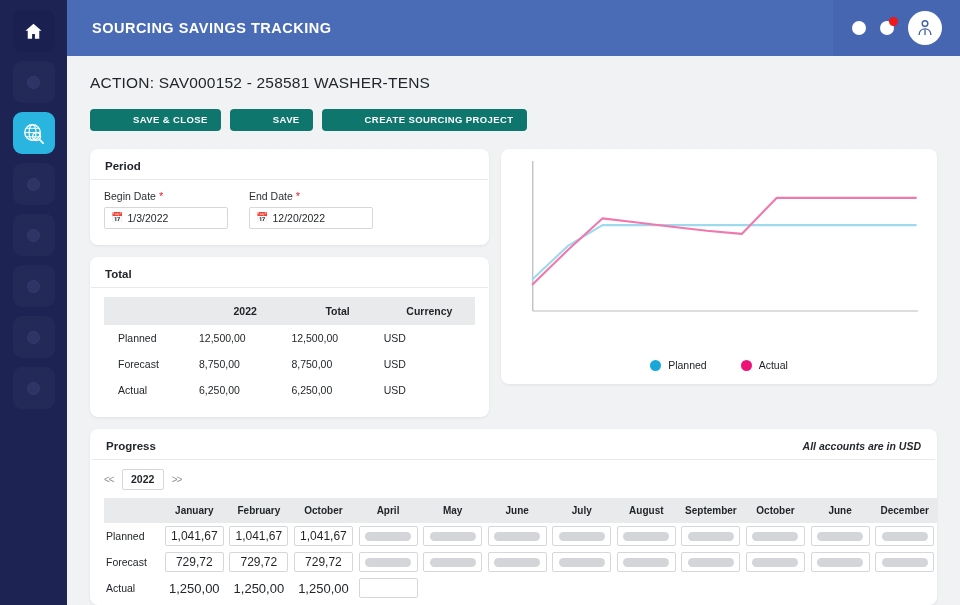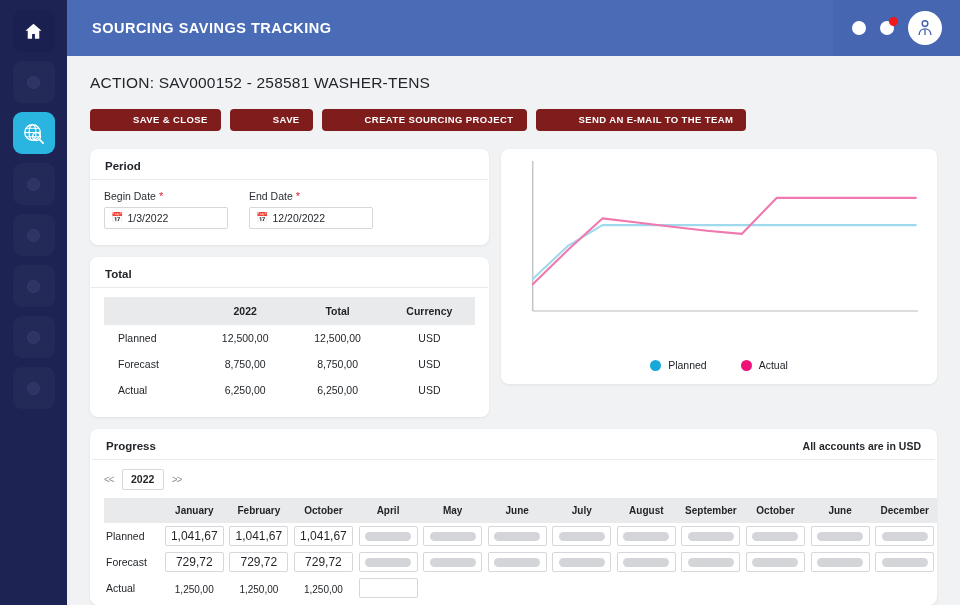--- a/index.html
+++ b/index.html
@@ -88,21 +88,21 @@
   .btnrow { display: flex; gap: 9px; padding: 17px 0 0 23px; }
   .btn {
     border: none; border-radius: 4px;
     color: #fff; font-weight: bold; font-size: 9.5px;
     letter-spacing: 0.4px;
     padding: 0 13px; height: 22px; line-height: 22px;
     cursor: pointer;
     font-family: "Liberation Sans", sans-serif;
     white-space: nowrap;
   }
-  .btn.blue { background: #7f1d1d; padding-left: 43px; }
+  .btn.blue { background: #0f766e; padding-left: 43px; }
   .btn.green { background: #18a64a; }
 
   
   .cards { display: flex; gap: 12px; padding: 18px 23px 0 23px; align-items: flex-start; }
   .col-left { width: 399px; flex: 0 0 399px; display: flex; flex-direction: column; gap: 12px; }
   .col-right { flex: 1; }
 
   .card {
     background: #ffffff; border-radius: 8px;
     box-shadow: 0 1px 3px rgba(0,0,0,0.07);
@@ -113,21 +113,21 @@
     border-bottom: 1px solid #e8e9eb;
     margin: 0 1px;
   }
   .card-title-row {
     display: flex; align-items: baseline; justify-content: space-between;
     padding: 11px 14px 7px 14px;
     border-bottom: 1px solid #e8e9eb;
     margin: 0 2px;
   }
   .card-title-row .t { font-size: 11.5px; font-weight: bold; color: #22262a; }
-  .card-title-row .note { font-size: 10.5px; font-weight: bold; color: #24282c; }
+  .card-title-row .note { font-size: 10.5px; font-weight: bold; color: #24282c; font-style: italic; }
 
   
   .period-body { display: flex; padding: 10px 14px 16px 14px; gap: 21px; }
   .field-label { font-size: 10.5px; color: #2b2f33; margin-bottom: 5px; }
   .req { color: #e8192c; font-size: 11px; }
   .date-input {
     width: 124px; height: 22px;
     border: 1px solid #d5d7da; background: #fff;
     border-radius: 2px;
     display: flex; align-items: center; gap: 4px;
@@ -140,21 +140,21 @@
 
   
   .total-body { padding: 9px 14px 14px 14px; }
   table.total { width: 100%; border-collapse: collapse; }
   table.total th {
     background: #e8eaec; font-size: 10.5px; color: #1f2226;
     font-weight: bold; padding: 8px 0; text-align: center;
   }
   table.total th.first { width: 95px; }
   table.total td {
-    font-size: 10.5px; color: #23272b; padding: 7px 0; text-align: center;
+    font-size: 10.5px; color: #23272b; padding: 7px 0; text-align: left;
   }
   table.total td.lbl { text-align: left; padding-left: 14px; }
 
   
   .chart-card { height: 235px; position: relative; }
   .legend {
     position: absolute; bottom: 13px; left: 0; right: 0;
     display: flex; justify-content: center; gap: 34px;
   }
   .legend-item { display: flex; align-items: center; gap: 7px; }
@@ -182,21 +182,21 @@
     font-size: 10.5px; color: #23272b; text-align: left; padding-left: 2px;
   }
   .cellinput {
     border: 1px solid #d5d7da; background: #fff; border-radius: 2px;
     height: 20px; line-height: 18px;
     font-size: 12px; color: #1f2327;
     margin: 0 auto; width: 59px; cursor: text;
   }
   .cellinput.skeleton { display: flex; align-items: center; justify-content: center; }
   .skelbar { width: 46px; height: 9px; border-radius: 5px; background: #d3d5d8; }
-  .plaintext { font-size: 10px; color: #23272b; }
+  .plaintext { font-size: 13px; color: #23272b; }
 </style>
 </head>
 <body>
 
 <div class="app">
 
   <div class="sidebar">
     <div class="side-btn home">
       <svg width="21" height="21" viewBox="0 0 24 24">
         <path d="M12 3.2 2.8 11h2.6v9.4h5.0v-5.6h3.2v5.6h5.0V11h2.6z" fill="#ffffff"></path>
@@ -253,21 +253,20 @@
     </div>
 
     <div class="content">
 
       <div class="page-title">ACTION: SAV000152 - 258581 WASHER-TENS</div>
 
       <div class="btnrow">
         <button class="btn blue">SAVE &amp; CLOSE</button>
         <button class="btn blue">SAVE</button>
         <button class="btn blue">CREATE SOURCING PROJECT</button>
-        <button class="btn blue">SEND AN E-MAIL TO THE TEAM</button>
       </div>
 
       <div class="cards">
 
         <div class="col-left">
 
           <div class="card">
             <div class="card-title">Period</div>
             <div class="period-body">
               <div>

